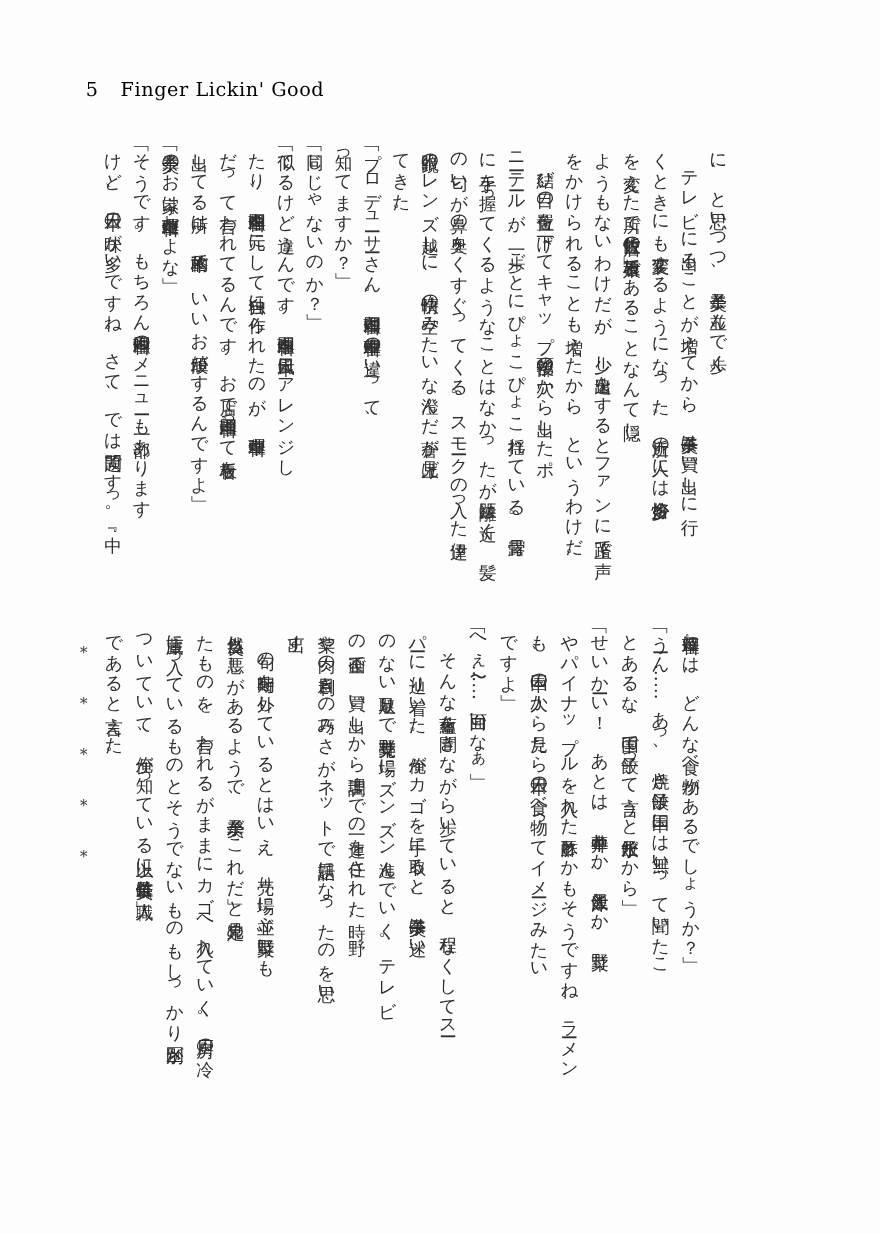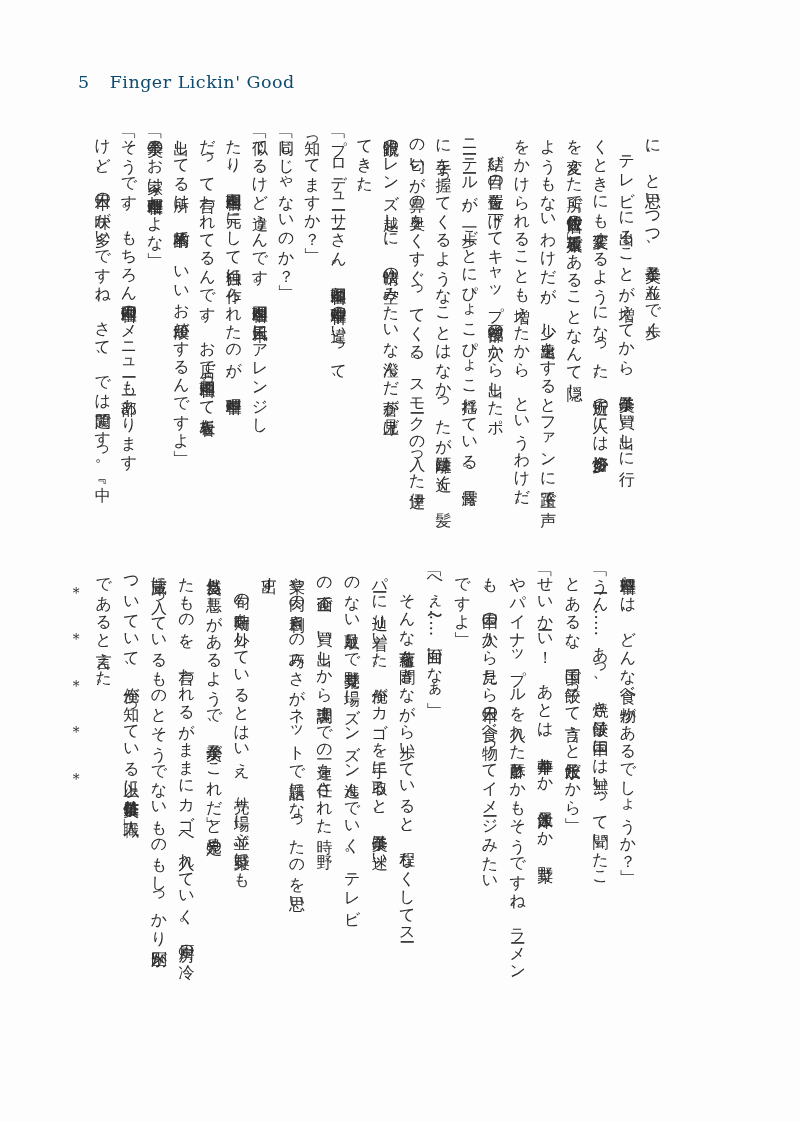--- a/index.html
+++ b/index.html
@@ -17,21 +17,21 @@
   .page {
     position: absolute;
     inset: 0;
     background: #fdfdfd;
   }
   .page-header {
     position: absolute;
     left: 78px;
     top: 72px;
     font-size: 17.5px;
-    color: #0c4a6e;
+    color: #000000;
     letter-spacing: 0.5px;
     white-space: nowrap;
   }
   .page-header .page-number {
     margin-right: 20px;
   }
   .vblock {
     position: absolute;
     writing-mode: vertical-rl;
     text-orientation: mixed;

